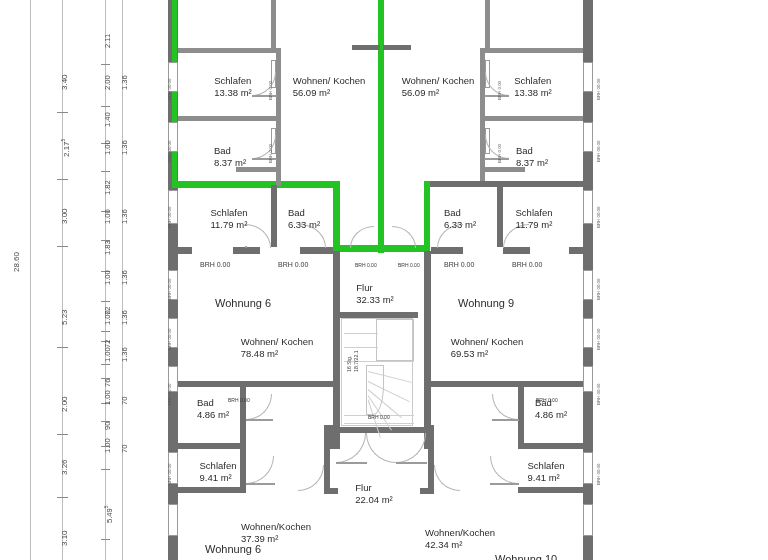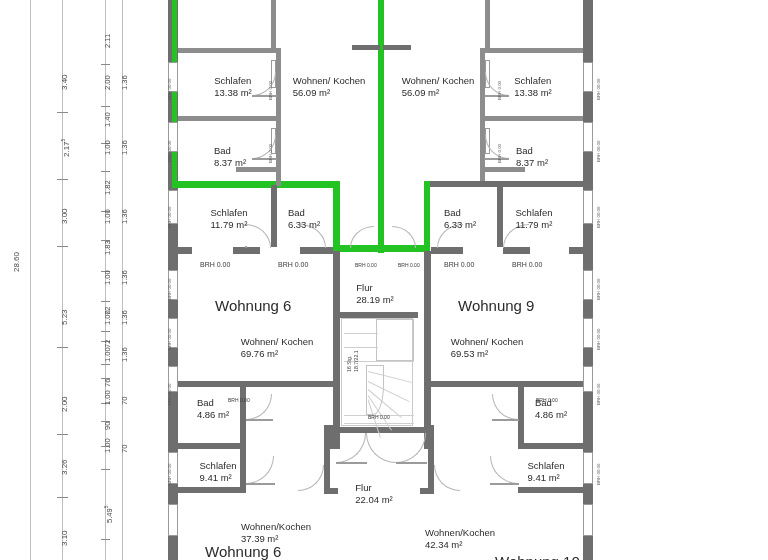--- a/index.html
+++ b/index.html
@@ -29,21 +29,21 @@
   .door.br{border-radius:0 0 100% 0;border-top:none;border-left:none;}
   .door.bl{border-radius:0 0 0 100%;border-top:none;border-right:none;}
   .door.tr{border-radius:0 100% 0 0;border-bottom:none;border-left:none;}
   .door.tl{border-radius:100% 0 0 0;border-bottom:none;border-right:none;}
   .leaf{position:absolute;background:#9b9b9b;}
 
   
   .lbl{position:absolute;color:#2b2b2b;white-space:nowrap;line-height:1.22;}
   .lbl .n{display:block;}
   .room{font-size:9.5px;}
-  .unit{font-size:15px;}
+  .unit{font-size:11px;}
   .brh{position:absolute;font-size:7px;color:#3a3a3a;white-space:nowrap;}
   .brh-v{position:absolute;font-size:4.4px;color:#5a5a5a;white-space:nowrap;
          transform-origin:0 0;transform:rotate(-90deg);}
   .stair-txt{position:absolute;font-size:5.2px;color:#3c3c3c;white-space:nowrap;
          transform-origin:0 0;transform:rotate(-90deg);line-height:1.25;}
 
   
   .dimline{position:absolute;background:#bdbdbd;width:1px;}
   .tick{position:absolute;background:#8a8a8a;height:1px;}
   .dimtxt{position:absolute;font-size:7.6px;color:#4a4a4a;white-space:nowrap;
@@ -242,25 +242,25 @@
       <div class="lbl room" style="left: 460px; top: 207px; transform: translateX(-50%);">
         <span class="n">Bad</span>
         <span class="n">6.33 m²</span>
       </div>
       <div class="lbl room" style="left: 534px; top: 207px; transform: translateX(-50%);">
         <span class="n">Schlafen</span>
         <span class="n">11.79 m²</span>
       </div>
       <div class="lbl room" style="left: 375px; top: 282px; transform: translateX(-50%);">
         <span class="n">Flur</span>
-        <span class="n">28.19 m²</span>
+        <span class="n">32.33 m²</span>
       </div>
       <div class="lbl room" style="left: 277px; top: 336px; transform: translateX(-50%);">
         <span class="n">Wohnen/ Kochen</span>
-        <span class="n">69.76 m²</span>
+        <span class="n">78.48 m²</span>
       </div>
       <div class="lbl room" style="left: 487px; top: 336px; transform: translateX(-50%);">
         <span class="n">Wohnen/ Kochen</span>
         <span class="n">69.53 m²</span>
       </div>
       <div class="lbl room" style="left: 213px; top: 397px; transform: translateX(-50%);">
         <span class="n">Bad</span>
         <span class="n">4.86 m²</span>
       </div>
       <div class="lbl room" style="left: 551px; top: 397px; transform: translateX(-50%);">

